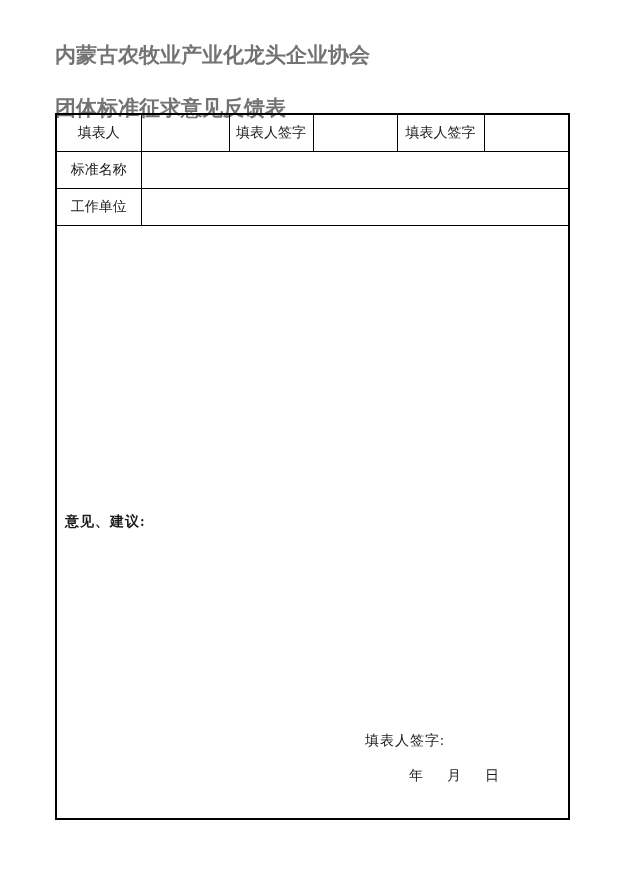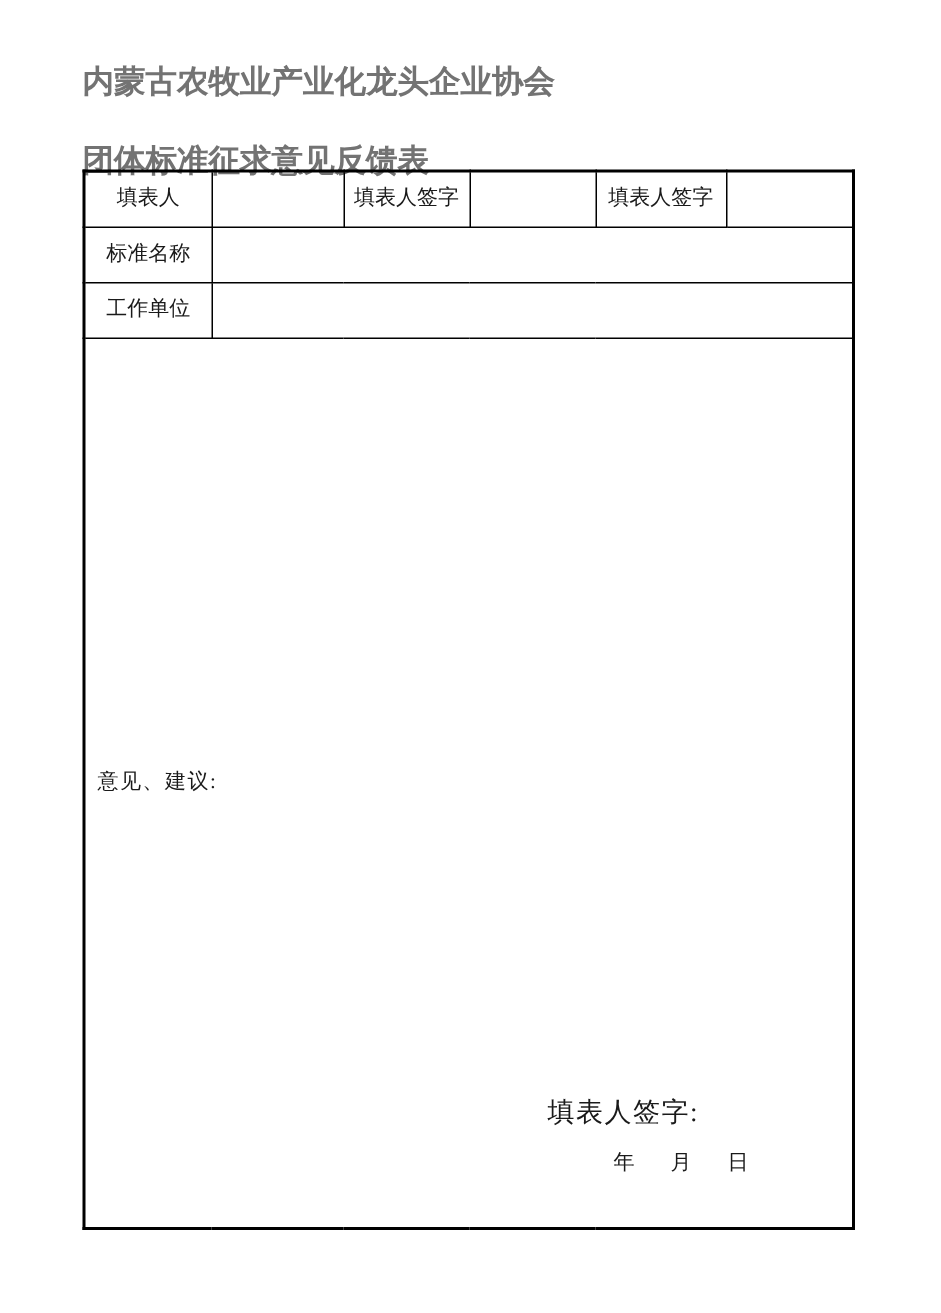--- a/index.html
+++ b/index.html
@@ -59,26 +59,27 @@
   tr.comments-row { height: 594px; }
   td.comments-cell {
     position: relative;
     vertical-align: top;
     text-align: left;
     padding: 14px 8px;
   }
   .comments-label {
     font-size: 14px;
     letter-spacing: 1px;
+    font-weight: bold;
   }
   .signature-label {
     position: absolute;
     left: 308px;
     top: 506px;
-    font-size: 18px;
+    font-size: 14px;
     letter-spacing: 1px;
     white-space: nowrap;
   }
   .date-line {
     position: absolute;
     left: 352px;
     top: 541px;
     display: flex;
     gap: 24px;
     font-size: 14px;

